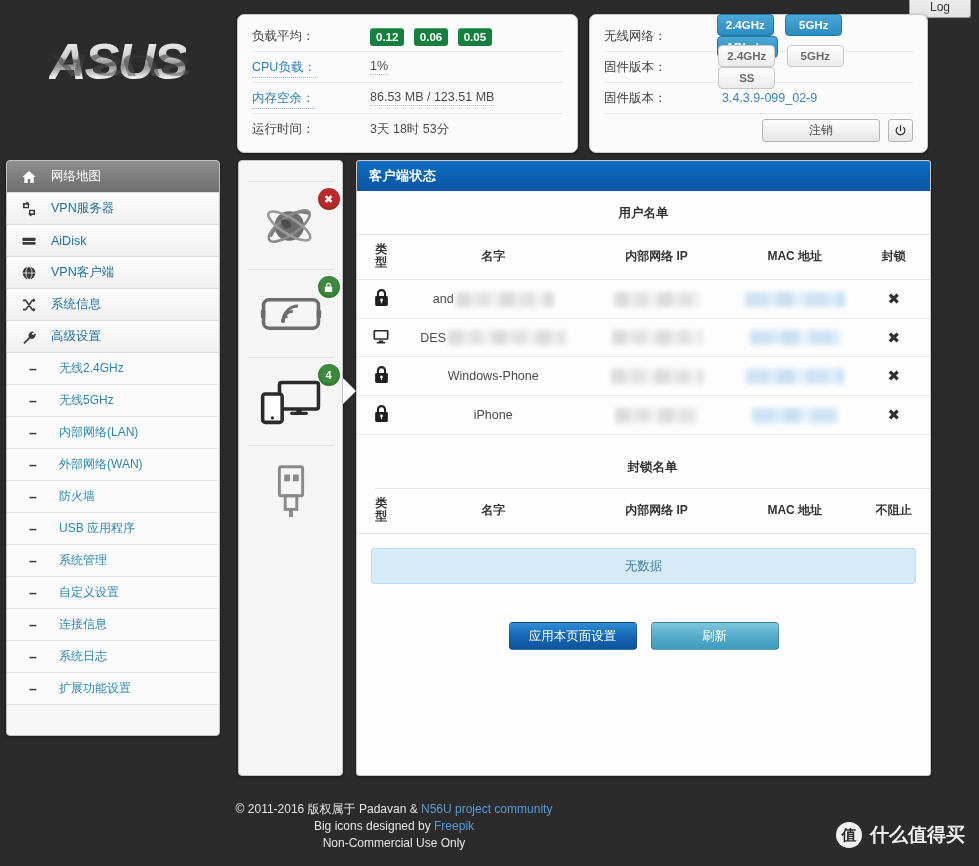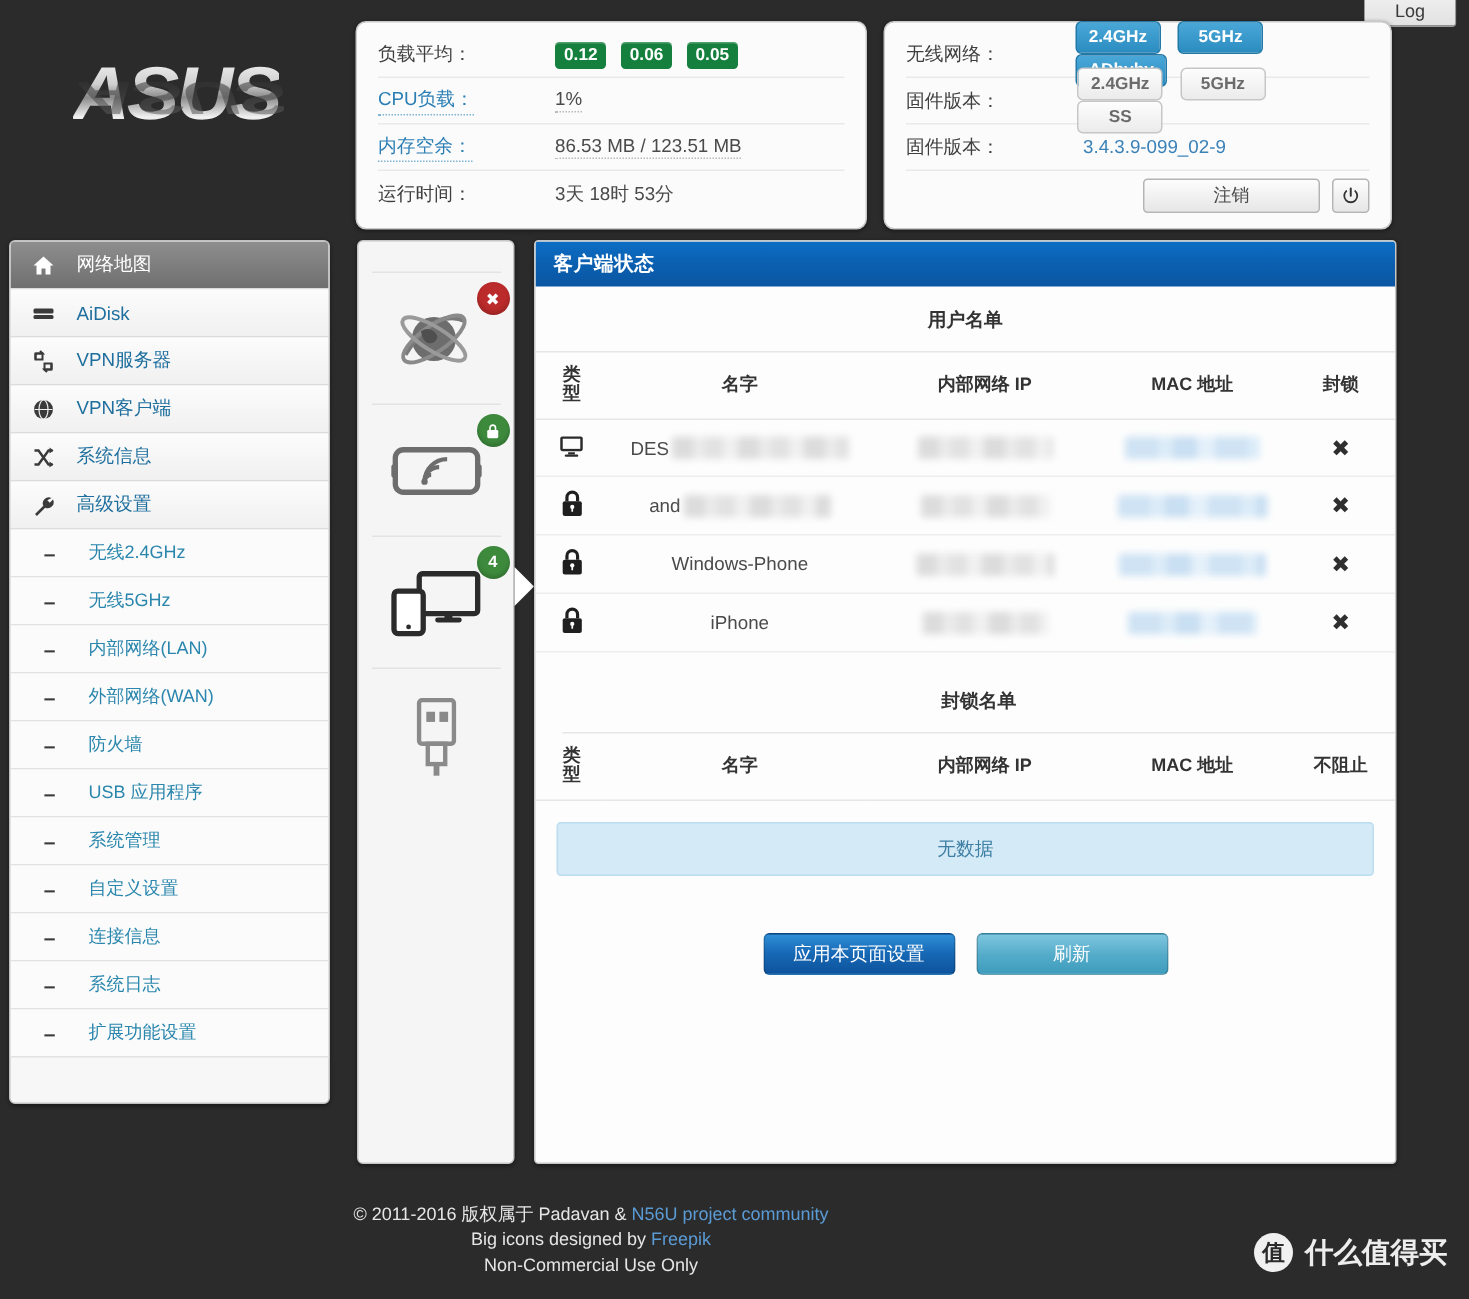--- a/index.html
+++ b/index.html
@@ -303,35 +303,35 @@
         <svg width="16" height="16" viewBox="0 0 24 24">
             <path d="M12 3 L22 12 h-3 v9 h-5 v-6 h-4 v6 H5 v-9 H2 Z" fill="currentColor"></path>
           </svg>
       </span>
       <span class="navlabel">网络地图</span>
     </div>
 
     <div class="navitem">
       <span class="navicon">
         <svg width="16" height="16" viewBox="0 0 24 24">
+            <path d="M4 4 h7 l-2.5-2.5 M4 4 v6 M20 20 h-7 l2.5 2.5 M20 20 v-6" stroke="currentColor" stroke-width="2.2" fill="none"></path>
+            <path d="M4 4 h7 v6 H4 Z M13 14 h7 v6 h-7 Z" stroke="currentColor" stroke-width="2" fill="none"></path>
+          </svg>
+      </span>
+      <span class="navlabel">VPN服务器</span>
+    </div>
+
+    <div class="navitem">
+      <span class="navicon">
+        <svg width="16" height="16" viewBox="0 0 24 24">
             <rect x="2" y="7" width="20" height="5" rx="1.5" fill="currentColor"></rect>
             <rect x="2" y="13.5" width="20" height="4" rx="1.5" fill="currentColor"></rect>
           </svg>
       </span>
       <span class="navlabel">AiDisk</span>
-    </div>
-
-    <div class="navitem">
-      <span class="navicon">
-        <svg width="16" height="16" viewBox="0 0 24 24">
-            <path d="M4 4 h7 l-2.5-2.5 M4 4 v6 M20 20 h-7 l2.5 2.5 M20 20 v-6" stroke="currentColor" stroke-width="2.2" fill="none"></path>
-            <path d="M4 4 h7 v6 H4 Z M13 14 h7 v6 h-7 Z" stroke="currentColor" stroke-width="2" fill="none"></path>
-          </svg>
-      </span>
-      <span class="navlabel">VPN服务器</span>
     </div>
 
     <div class="navitem">
       <span class="navicon">
         <svg width="16" height="16" viewBox="0 0 24 24">
             <circle cx="12" cy="12" r="9.5" fill="currentColor"></circle>
             <ellipse cx="12" cy="12" rx="4.5" ry="9.5" fill="none" stroke="#f0f0f0" stroke-width="1.2"></ellipse>
             <path d="M3 12 h18" stroke="#f0f0f0" stroke-width="1.2"></path>
           </svg>
       </span>
@@ -477,20 +477,40 @@
               <div>型</div>
             </div>
           </th>
           <th class="col-name">名字</th>
           <th class="col-ip">内部网络 IP</th>
           <th class="col-mac">MAC 地址</th>
           <th class="col-act">封锁</th>
         </tr>
       </thead>
       <tbody>
+        <tr>
+          <td>
+            <svg width="17" height="19" viewBox="0 0 24 26">
+              <rect x="3" y="11" width="18" height="14" rx="2" fill="#1f1f1f"></rect>
+              <path d="M7 11 V7.5 a5 5 0 0 1 10 0 V11" stroke="#1f1f1f" stroke-width="3" fill="none"></path>
+              <circle cx="12" cy="16.5" r="2" fill="#fdfdfd"></circle>
+              <rect x="11.2" y="17" width="1.6" height="4" fill="#fdfdfd"></rect>
+            </svg>
+          </td>
+          <td>
+            <span class="namecell">
+              <span>and</span>
+              <span class="blur-grey" style="width:98px;margin-left:2px;"></span>
+            </span>
+          </td>
+          <td><span class="blur-grey" style="width:86px;"></span></td>
+          <td><span class="blur-blue" style="width:100px;"></span></td>
+          <td><span class="xmark">✖</span></td>
+        </tr>
+
         <tr>
           <td>
             <svg width="18" height="18" viewBox="0 0 24 24">
               <rect x="2" y="4" width="20" height="13" rx="1.8" fill="#2b2b2b"></rect>
               <rect x="4.2" y="6" width="15.6" height="9" fill="#fdfdfd"></rect>
               <rect x="9" y="18" width="6" height="2" fill="#2b2b2b"></rect>
               <rect x="6" y="20" width="12" height="2" rx="1" fill="#2b2b2b"></rect>
             </svg>
           </td>
           <td>
@@ -506,40 +526,20 @@
 
         <tr>
           <td>
             <svg width="17" height="19" viewBox="0 0 24 26">
               <rect x="3" y="11" width="18" height="14" rx="2" fill="#1f1f1f"></rect>
               <path d="M7 11 V7.5 a5 5 0 0 1 10 0 V11" stroke="#1f1f1f" stroke-width="3" fill="none"></path>
               <circle cx="12" cy="16.5" r="2" fill="#fdfdfd"></circle>
               <rect x="11.2" y="17" width="1.6" height="4" fill="#fdfdfd"></rect>
             </svg>
           </td>
-          <td>
-            <span class="namecell">
-              <span>and</span>
-              <span class="blur-grey" style="width:98px;margin-left:2px;"></span>
-            </span>
-          </td>
-          <td><span class="blur-grey" style="width:86px;"></span></td>
-          <td><span class="blur-blue" style="width:100px;"></span></td>
-          <td><span class="xmark">✖</span></td>
-        </tr>
-
-        <tr>
-          <td>
-            <svg width="17" height="19" viewBox="0 0 24 26">
-              <rect x="3" y="11" width="18" height="14" rx="2" fill="#1f1f1f"></rect>
-              <path d="M7 11 V7.5 a5 5 0 0 1 10 0 V11" stroke="#1f1f1f" stroke-width="3" fill="none"></path>
-              <circle cx="12" cy="16.5" r="2" fill="#fdfdfd"></circle>
-              <rect x="11.2" y="17" width="1.6" height="4" fill="#fdfdfd"></rect>
-            </svg>
-          </td>
           <td>Windows-Phone</td>
           <td><span class="blur-grey" style="width:92px;"></span></td>
           <td><span class="blur-blue" style="width:98px;"></span></td>
           <td><span class="xmark">✖</span></td>
         </tr>
 
         <tr>
           <td>
             <svg width="17" height="19" viewBox="0 0 24 26">
               <rect x="3" y="11" width="18" height="14" rx="2" fill="#1f1f1f"></rect>

